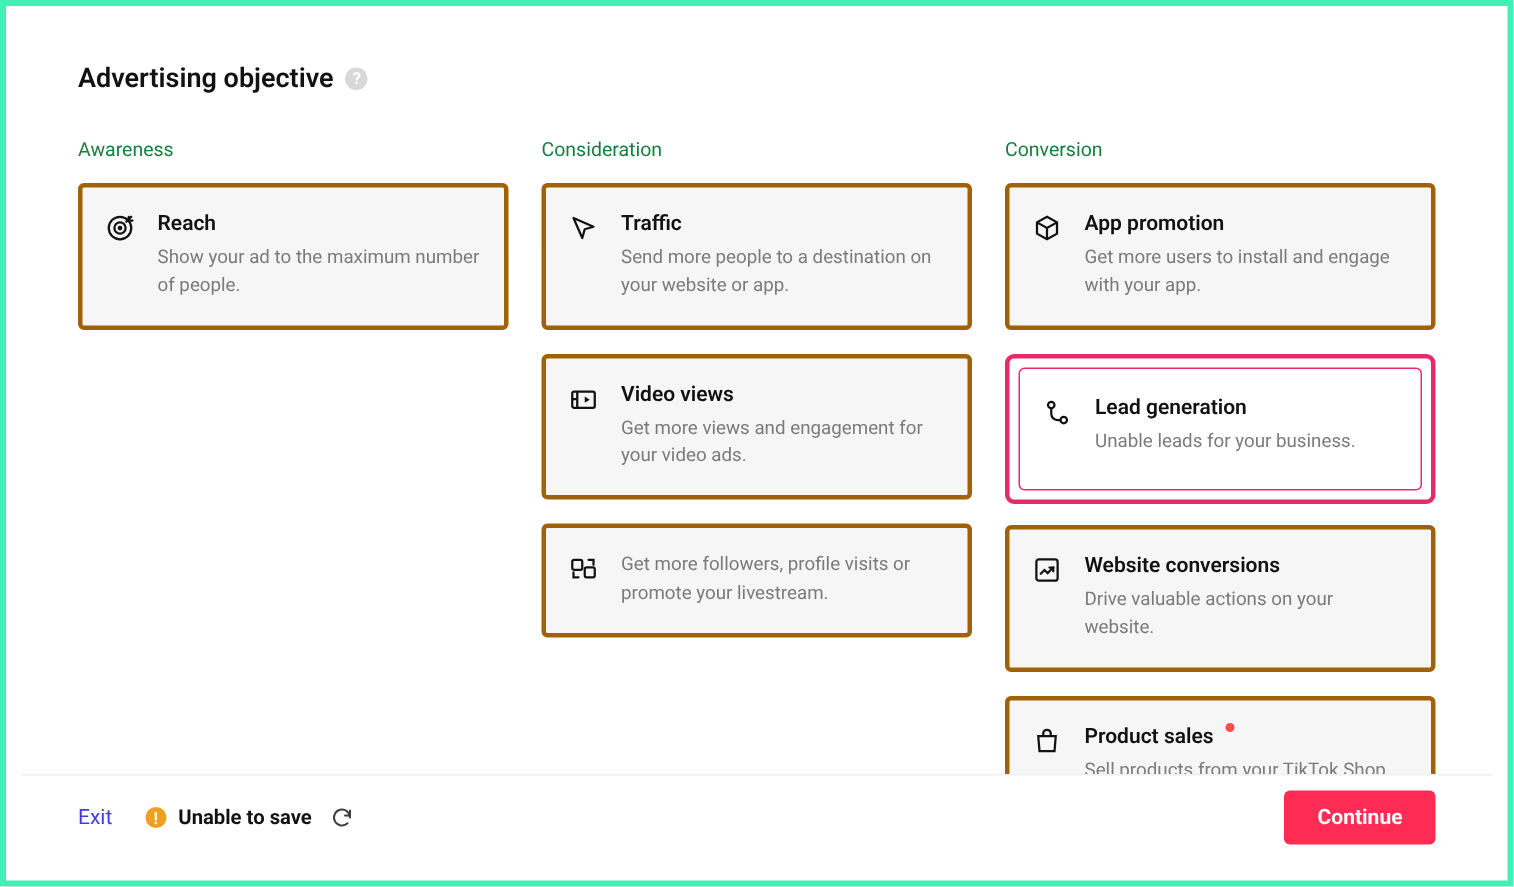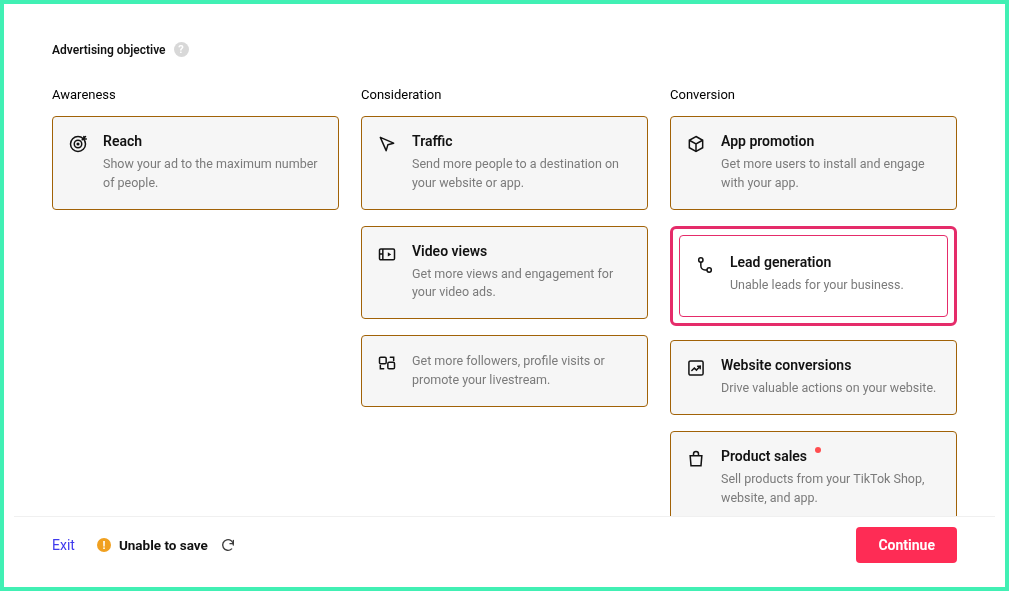--- a/index.html
+++ b/index.html
@@ -1,24 +1,24 @@
 <!DOCTYPE html>
 <html><head>
   <meta charset="utf-8">
   <style>
     * { margin: 0; padding: 0; box-sizing: border-box; font-family: -apple-system, BlinkMacSystemFont, "Segoe UI", Roboto, Helvetica, Arial, sans-serif; }
     body { width: 1009px; height: 591px; background: #fff; border: 4px solid #41f0b4; padding: 10px; }
     .wrap { width: 100%; height: 100%; background: #fff; position: relative; padding: 28px 38px 0 38px; }
     .page-title-row { display: flex; align-items: center; gap: 8px; margin-bottom: 30px; }
-    .page-title { font-size: 12px; font-weight: 600; color: #121212; }
+    .page-title { font-size: 18px; font-weight: 600; color: #121212; }
     .help-badge { width: 15px; height: 15px; border-radius: 50%; background: #d8d8d8; color: #fff; font-size: 11px; display: flex; align-items: center; justify-content: center; font-weight: 700; }
     .cols { display: flex; gap: 22px; }
     .col { flex: 1; }
-    .col-head { font-size: 13px; color: #000000; margin-bottom: 14px; }
-    .card { background: #f6f6f6; border: 1px solid #a16207; border-radius: 4px; padding: 16px 16px 16px 14px; display: flex; gap: 14px; margin-bottom: 16px; cursor: pointer; }
+    .col-head { font-size: 13px; color: #15803d; margin-bottom: 14px; }
+    .card { background: #f6f6f6; border: 3px solid #a16207; border-radius: 4px; padding: 16px 16px 16px 14px; display: flex; gap: 14px; margin-bottom: 16px; cursor: pointer; }
     .card .iconbox { width: 22px; display: flex; justify-content: center; padding-top: 1px; }
     .card .txt { flex: 1; }
     .card .ttl { font-size: 14px; font-weight: 600; color: #121212; margin-bottom: 6px; display: flex; align-items: center; gap: 6px; }
     .card .desc { font-size: 12.5px; color: #7b7b7b; line-height: 1.5; }
     .highlight-wrap { border: 3px solid #e52c6a; border-radius: 6px; padding: 6px; margin-bottom: 14px; }
     .highlight-wrap .card { background: #fff; border: 1px solid #e52c6a; margin: 0; padding: 18px 16px 22px 14px; }
     .dot { width: 6px; height: 6px; border-radius: 50%; background: #ff4d4f; display: inline-block; margin-left: 2px; position: relative; top: -6px; }
     .footer { position: absolute; left: 0; right: 0; bottom: 4px; padding: 10px 38px; display: flex; align-items: center; justify-content: space-between; border-top: 1px solid #f0f0f0; background: #fff; gap: 47px; }
     .footer-left { display: flex; align-items: center; gap: 22px; }
     .exit { font-size: 14px; color: #3e3aed; cursor: pointer; }

